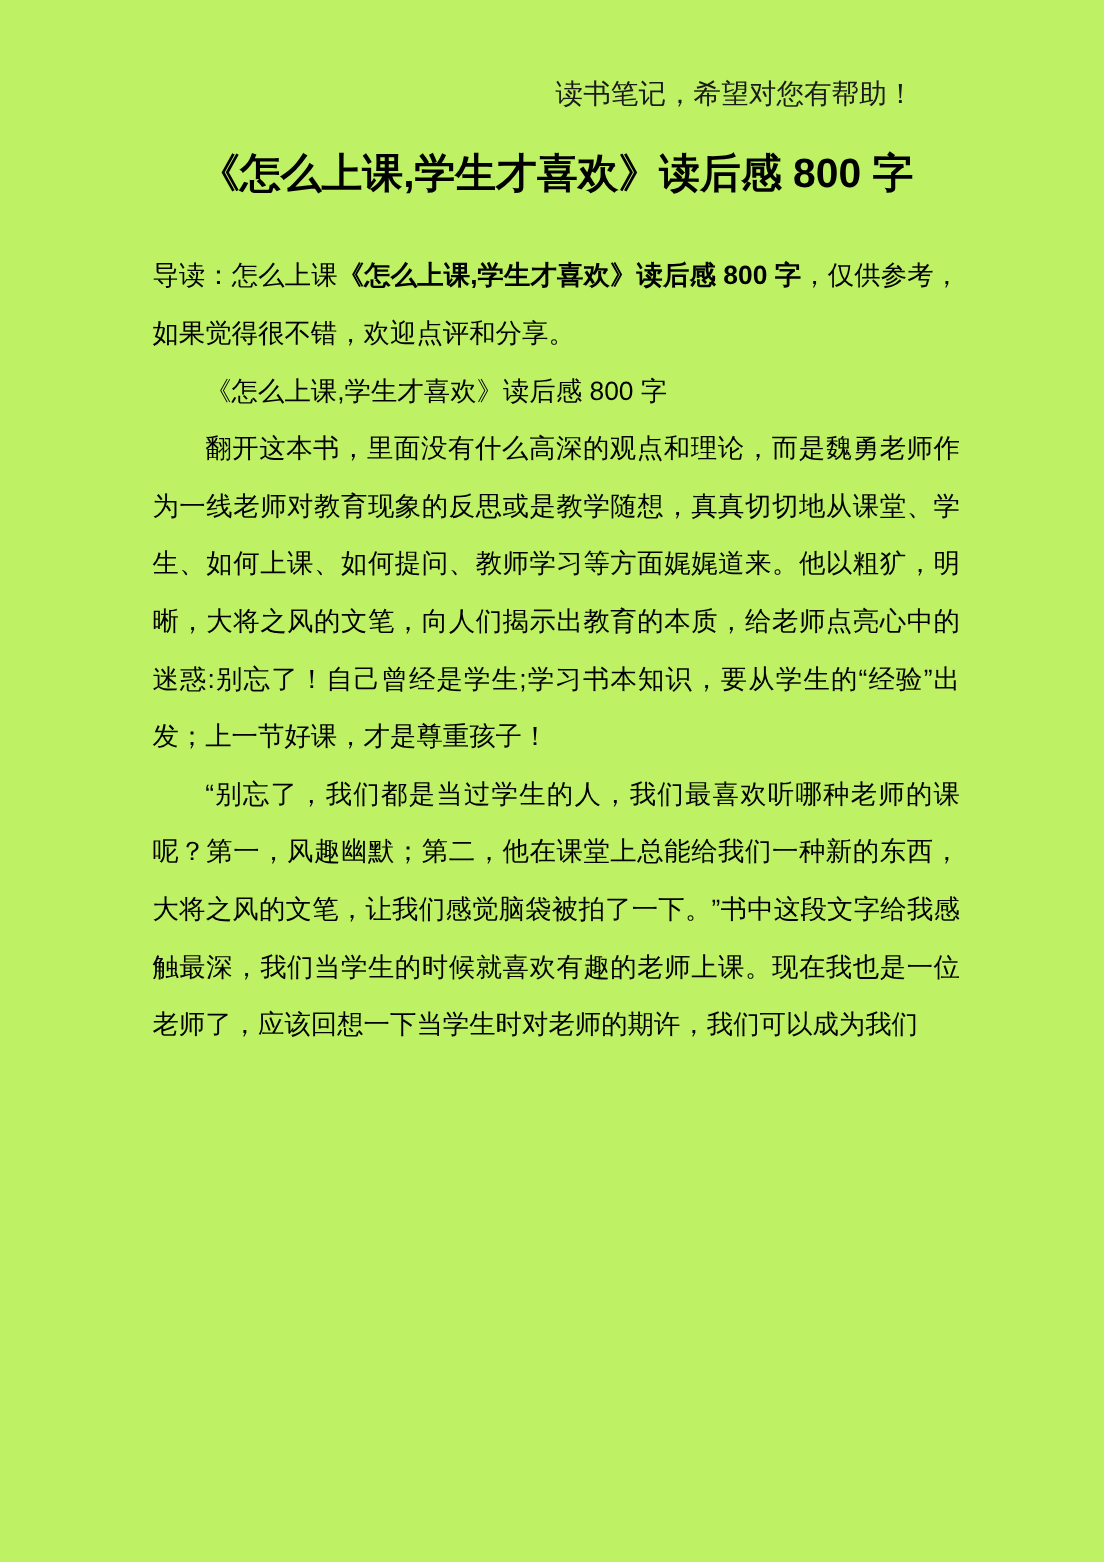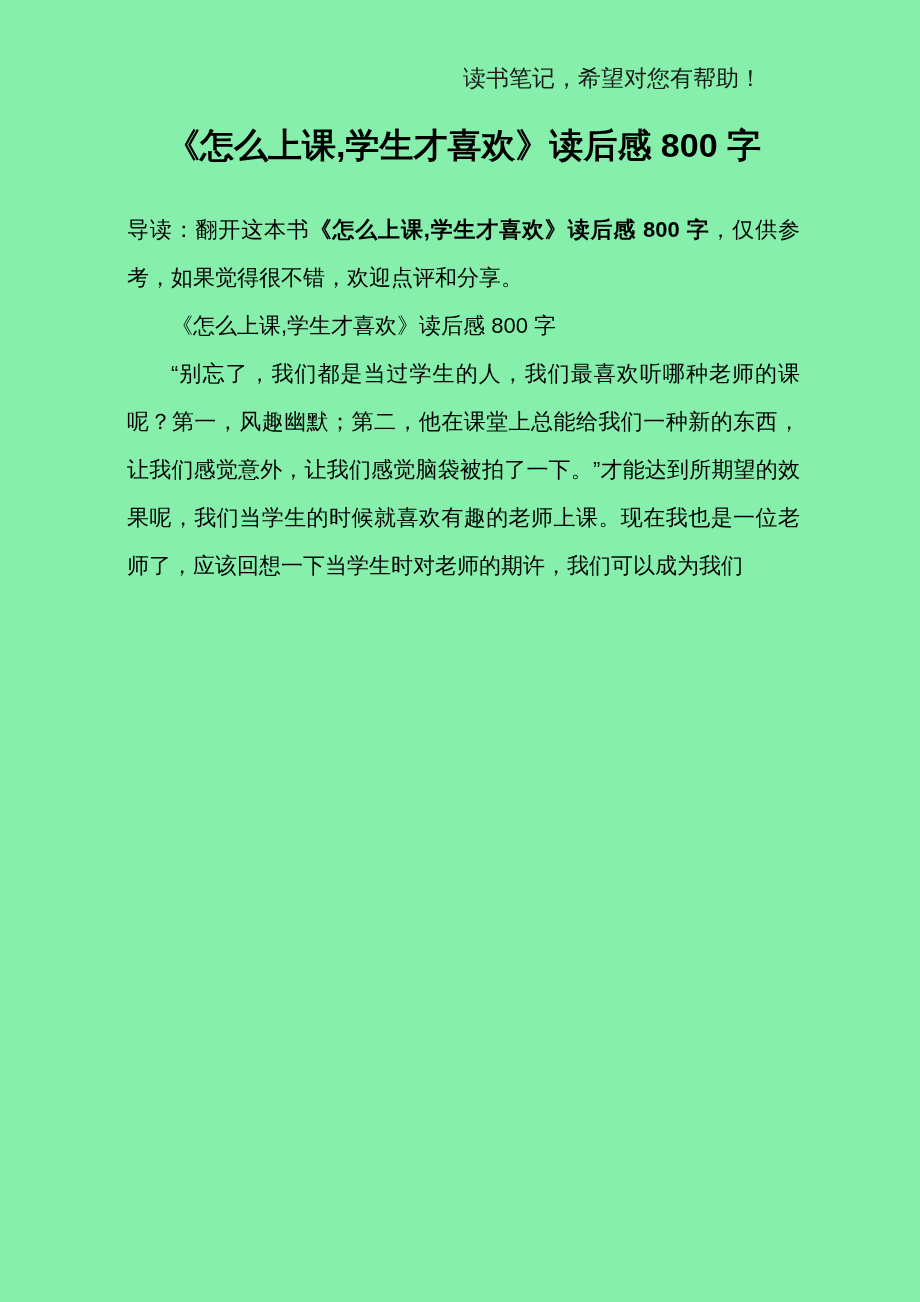--- a/index.html
+++ b/index.html
@@ -5,21 +5,21 @@
   html, body {
     margin: 0;
     padding: 0;
     background: #ffffff;
   }
   .page {
     position: relative;
     width: 920px;
     height: 1302px;
     margin: 0 auto;
-    background: #86efac;
+    background: #bef264;
     box-sizing: border-box;
     padding: 64px 120px 0 127px;
     overflow: hidden;
     color: #000000;
     font-family: "Liberation Sans", "DejaVu Sans", sans-serif;
   }
   .doc-header {
     text-align: right;
     font-family: "Liberation Serif", "DejaVu Serif", serif;
     font-size: 23px;
@@ -59,17 +59,18 @@
 <body>
 
 <div class="page">
   <div class="doc-header">
     <span>读书笔记，希望对您有帮助！</span>
   </div>
 
   <h1 class="doc-title">《怎么上课,学生才喜欢》读后感 800 字</h1>
 
   <div class="doc-body" id="doc-body">
-      <p class=""><span class="">导读：翻开这本书</span><span class="bold">《怎么上课,学生才喜欢》读后感 800 字</span><span class="">，仅供参考，如果觉得很不错，欢迎点评和分享。</span></p>
+      <p class=""><span class="">导读：怎么上课</span><span class="bold">《怎么上课,学生才喜欢》读后感 800 字</span><span class="">，仅供参考，如果觉得很不错，欢迎点评和分享。</span></p>
       <p class="indent"><span class="">《怎么上课,学生才喜欢》读后感 800 字</span></p>
-      <p class="indent"><span class="">“别忘了，我们都是当过学生的人，我们最喜欢听哪种老师的课呢？第一，风趣幽默；第二，他在课堂上总能给我们一种新的东西，让我们感觉意外，让我们感觉脑袋被拍了一下。”才能达到所期望的效果呢，我们当学生的时候就喜欢有趣的老师上课。现在我也是一位老师了，应该回想一下当学生时对老师的期许，我们可以成为我们</span></p>
+      <p class="indent"><span class="">翻开这本书，里面没有什么高深的观点和理论，而是魏勇老师作为一线老师对教育现象的反思或是教学随想，真真切切地从课堂、学生、如何上课、如何提问、教师学习等方面娓娓道来。他以粗犷，明晰，大将之风的文笔，向人们揭示出教育的本质，给老师点亮心中的迷惑:别忘了！自己曾经是学生;学习书本知识，要从学生的“经验”出发；上一节好课，才是尊重孩子！</span></p>
+      <p class="indent"><span class="">“别忘了，我们都是当过学生的人，我们最喜欢听哪种老师的课呢？第一，风趣幽默；第二，他在课堂上总能给我们一种新的东西，大将之风的文笔，让我们感觉脑袋被拍了一下。”书中这段文字给我感触最深，我们当学生的时候就喜欢有趣的老师上课。现在我也是一位老师了，应该回想一下当学生时对老师的期许，我们可以成为我们</span></p>
     </div>
 </div>
 
 </body></html>

